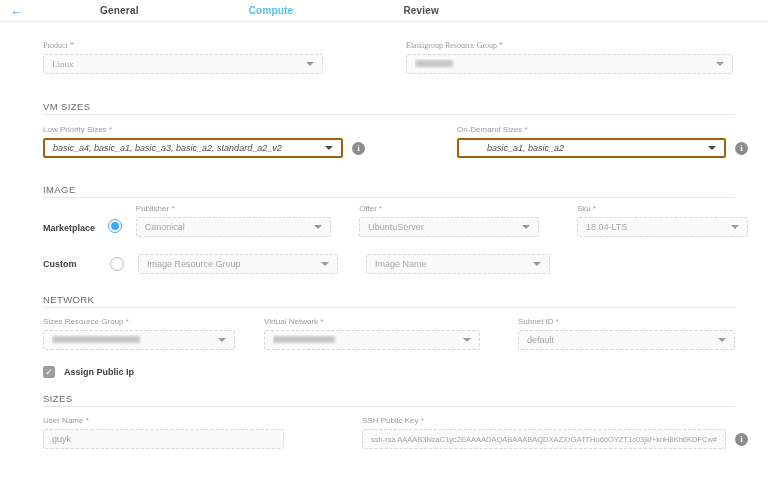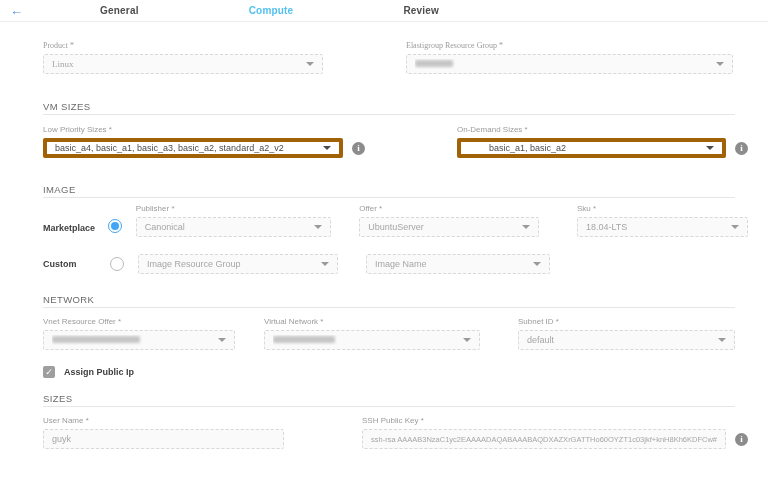--- a/index.html
+++ b/index.html
@@ -15,21 +15,21 @@
   .tabs{display:flex;margin-left:66px;}
   .tab{font-size:10px;font-weight:bold;color:#4d4d4d;margin-right:110px;cursor:pointer;letter-spacing:.2px;}
   .tab.active{color:#53c1f0;}
   
   .main{padding:0 20px 0 43px;}
   .section-title{font-size:9.5px;color:#6a6a6a;letter-spacing:.4px;padding-bottom:2px;border-bottom:1px solid #e6e6e6;margin-right:13px;}
   .field-label{display:block;font-size:8px;color:#9b9b9b;margin-bottom:4px;white-space:nowrap;}
   .ctrl{height:20px;border-radius:2px;display:flex;align-items:center;padding:0 8px;box-sizing:border-box;font-size:9px;background:#fff;}
   .ctrl .val{flex:1;white-space:nowrap;overflow:hidden;}
   .ctrl.disabled{background:#fafafa;border:1px dashed #d8d8d8;color:#a6a6a6;}
-  .ctrl.enabled{background:#fff;border:4px solid #a16207;color:#4a4a4a;}
+  .ctrl.enabled{background:#fff;border:2px solid #a16207;color:#4a4a4a;font-style:italic;}
   .caret{width:0;height:0;border-left:4px solid transparent;border-right:4px solid transparent;border-top:4px solid #9a9a9a;margin-left:6px;flex:none;}
   .enabled .caret{border-top-color:#4a4a4a;}
   .redact{display:inline-block;height:7px;background:#bcbcbc;border-radius:1px;filter:blur(1.4px);opacity:.85;}
   .info{flex:none;width:13px;height:13px;border-radius:50%;background:#8c8c8c;color:#fff;display:flex;align-items:center;justify-content:center;margin-left:9px;cursor:pointer;}
   .info::before{content:"i";font-size:9px;font-family:"Liberation Serif",serif;font-weight:bold;}
   .inline{display:flex;align-items:center;}
   .row{display:flex;}
   
   .radio{flex:none;width:12px;height:12px;border-radius:50%;border:1px solid #b9b9b9;background:#fff;position:relative;cursor:pointer;}
   .radio.selected{border-color:#42a5f5;}
@@ -140,21 +140,21 @@
     <div class="ctrl disabled" style="width:184px;margin-left:28px;">
       <span class="val">Image Name</span>
       <span class="caret"></span>
     </div>
   </div>
 
   <div class="section-title" style="margin-top:20px;">NETWORK</div>
 
   <div class="row" style="margin-top:9px;">
     <div style="width:192px;">
-      <span class="field-label">Vnet Resource Offer *</span>
+      <span class="field-label">Sizes Resource Group *</span>
       <div class="ctrl disabled">
         <span class="val"><span class="redact" style="width:88px;"></span></span>
         <span class="caret"></span>
       </div>
     </div>
     <div style="width:216px;margin-left:29px;">
       <span class="field-label">Virtual Network *</span>
       <div class="ctrl disabled">
         <span class="val"><span class="redact" style="width:62px;"></span></span>
         <span class="caret"></span>

